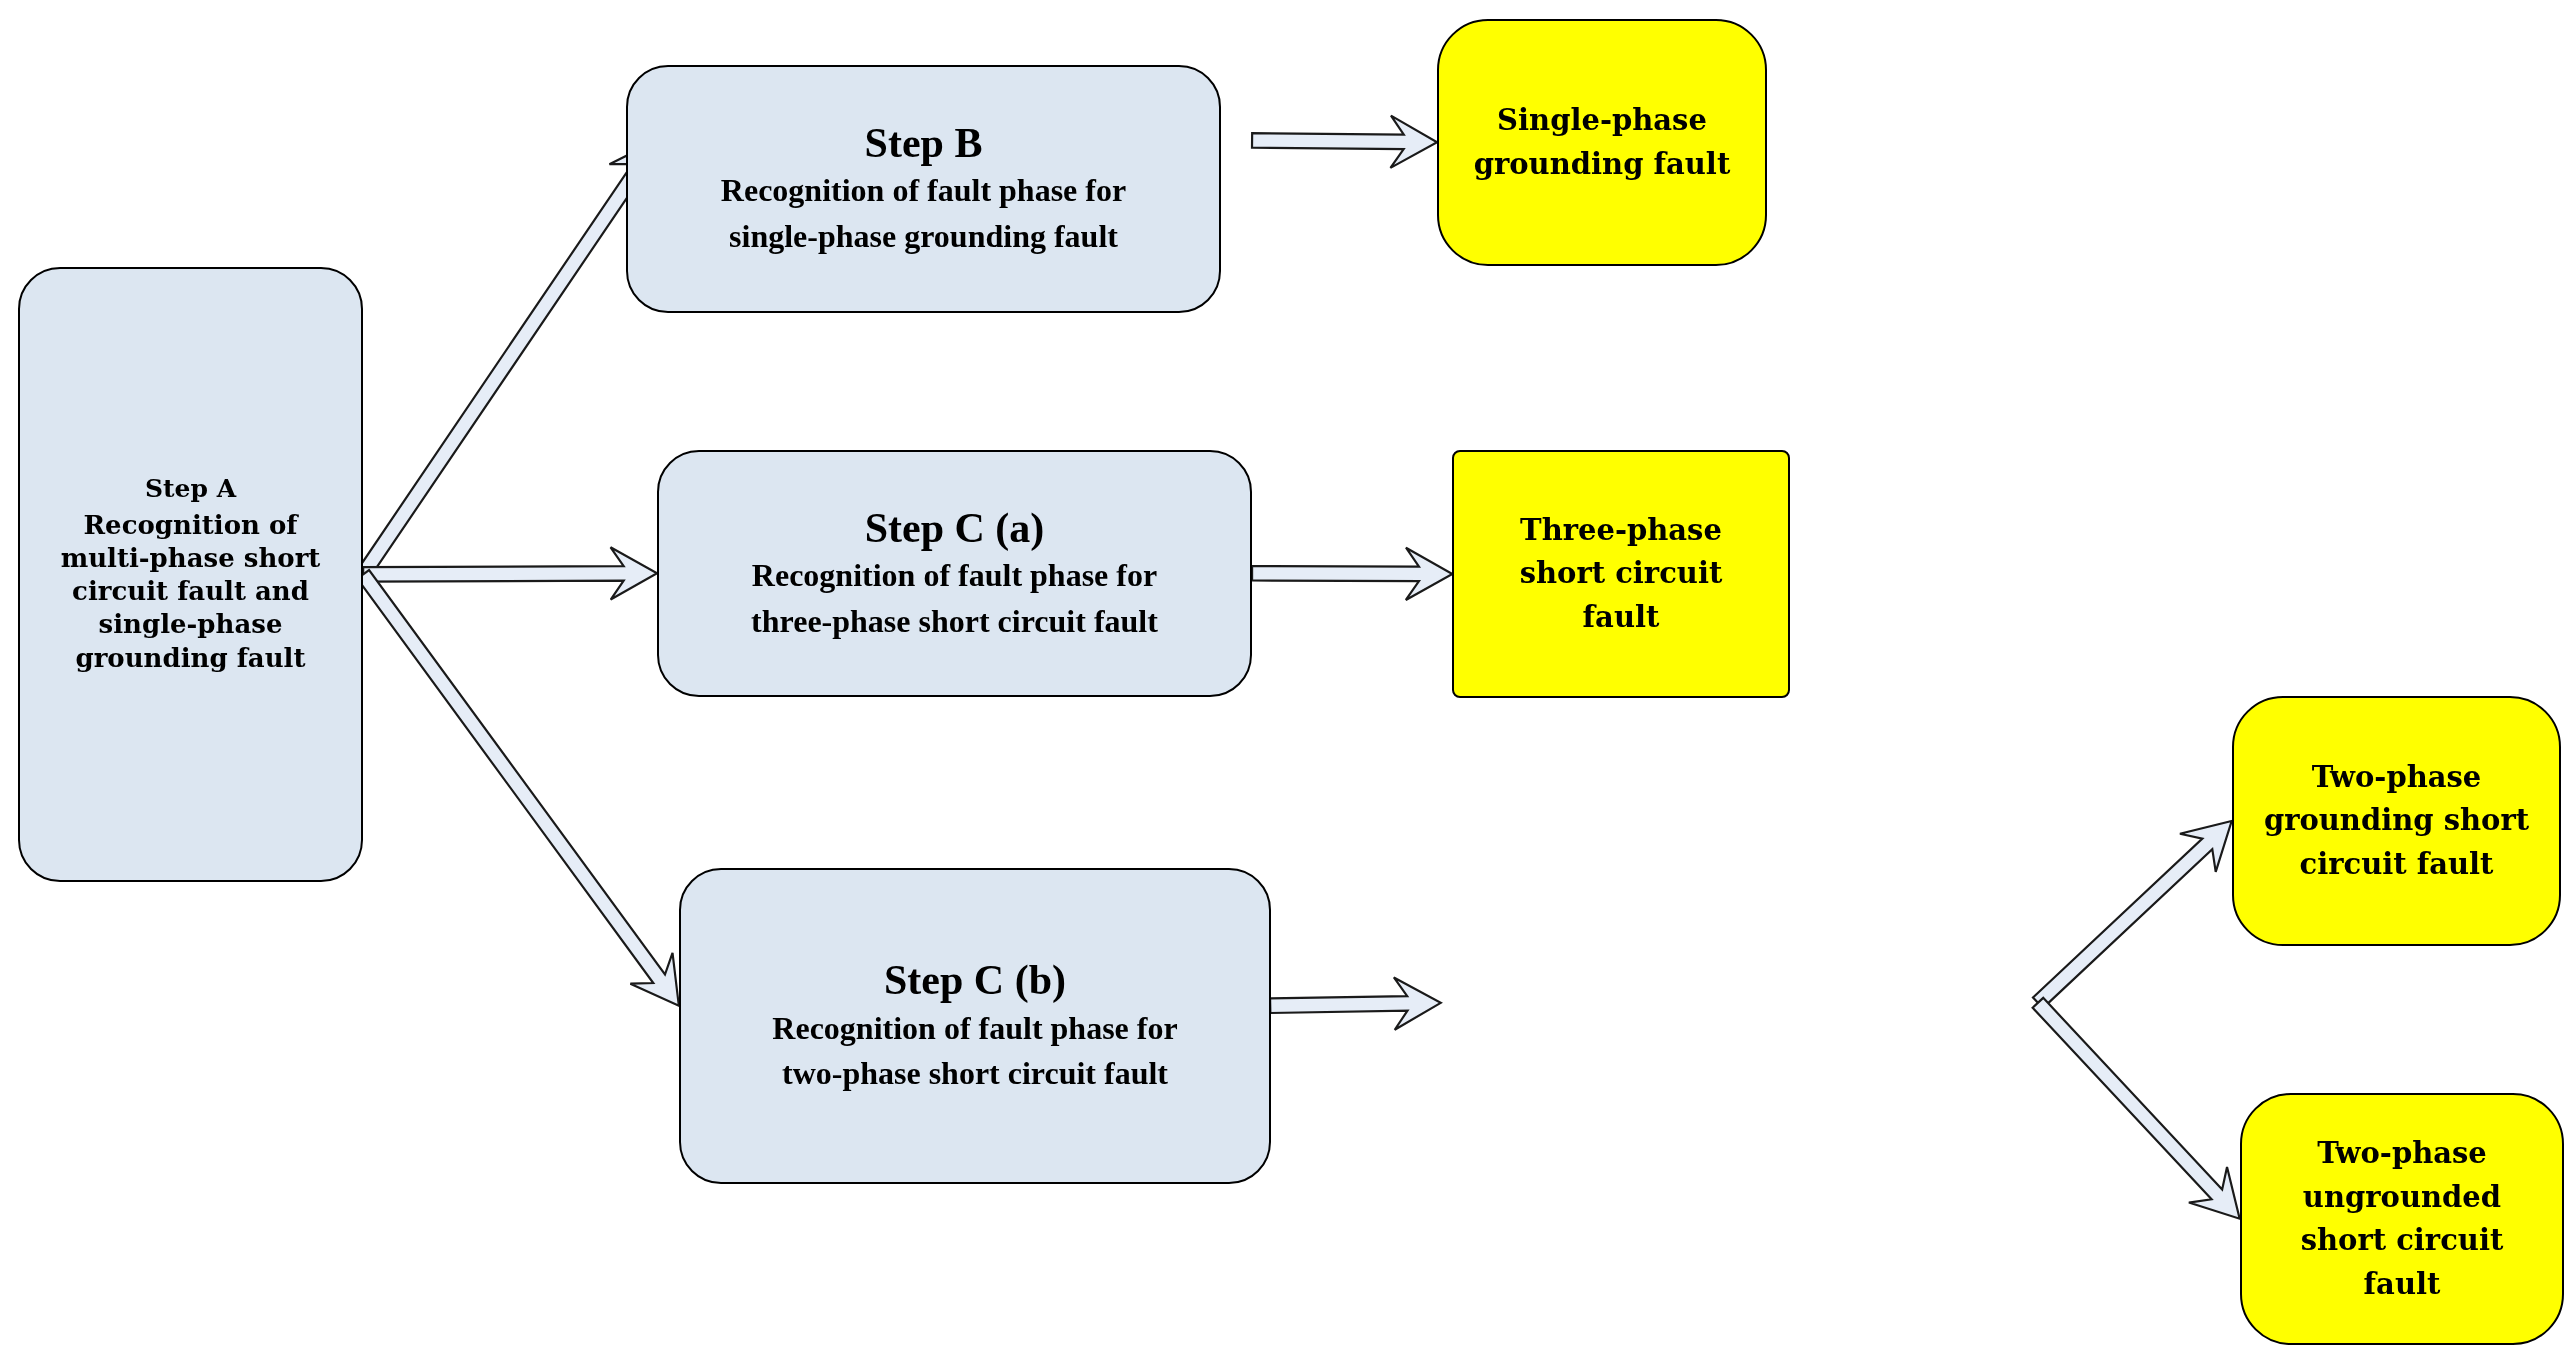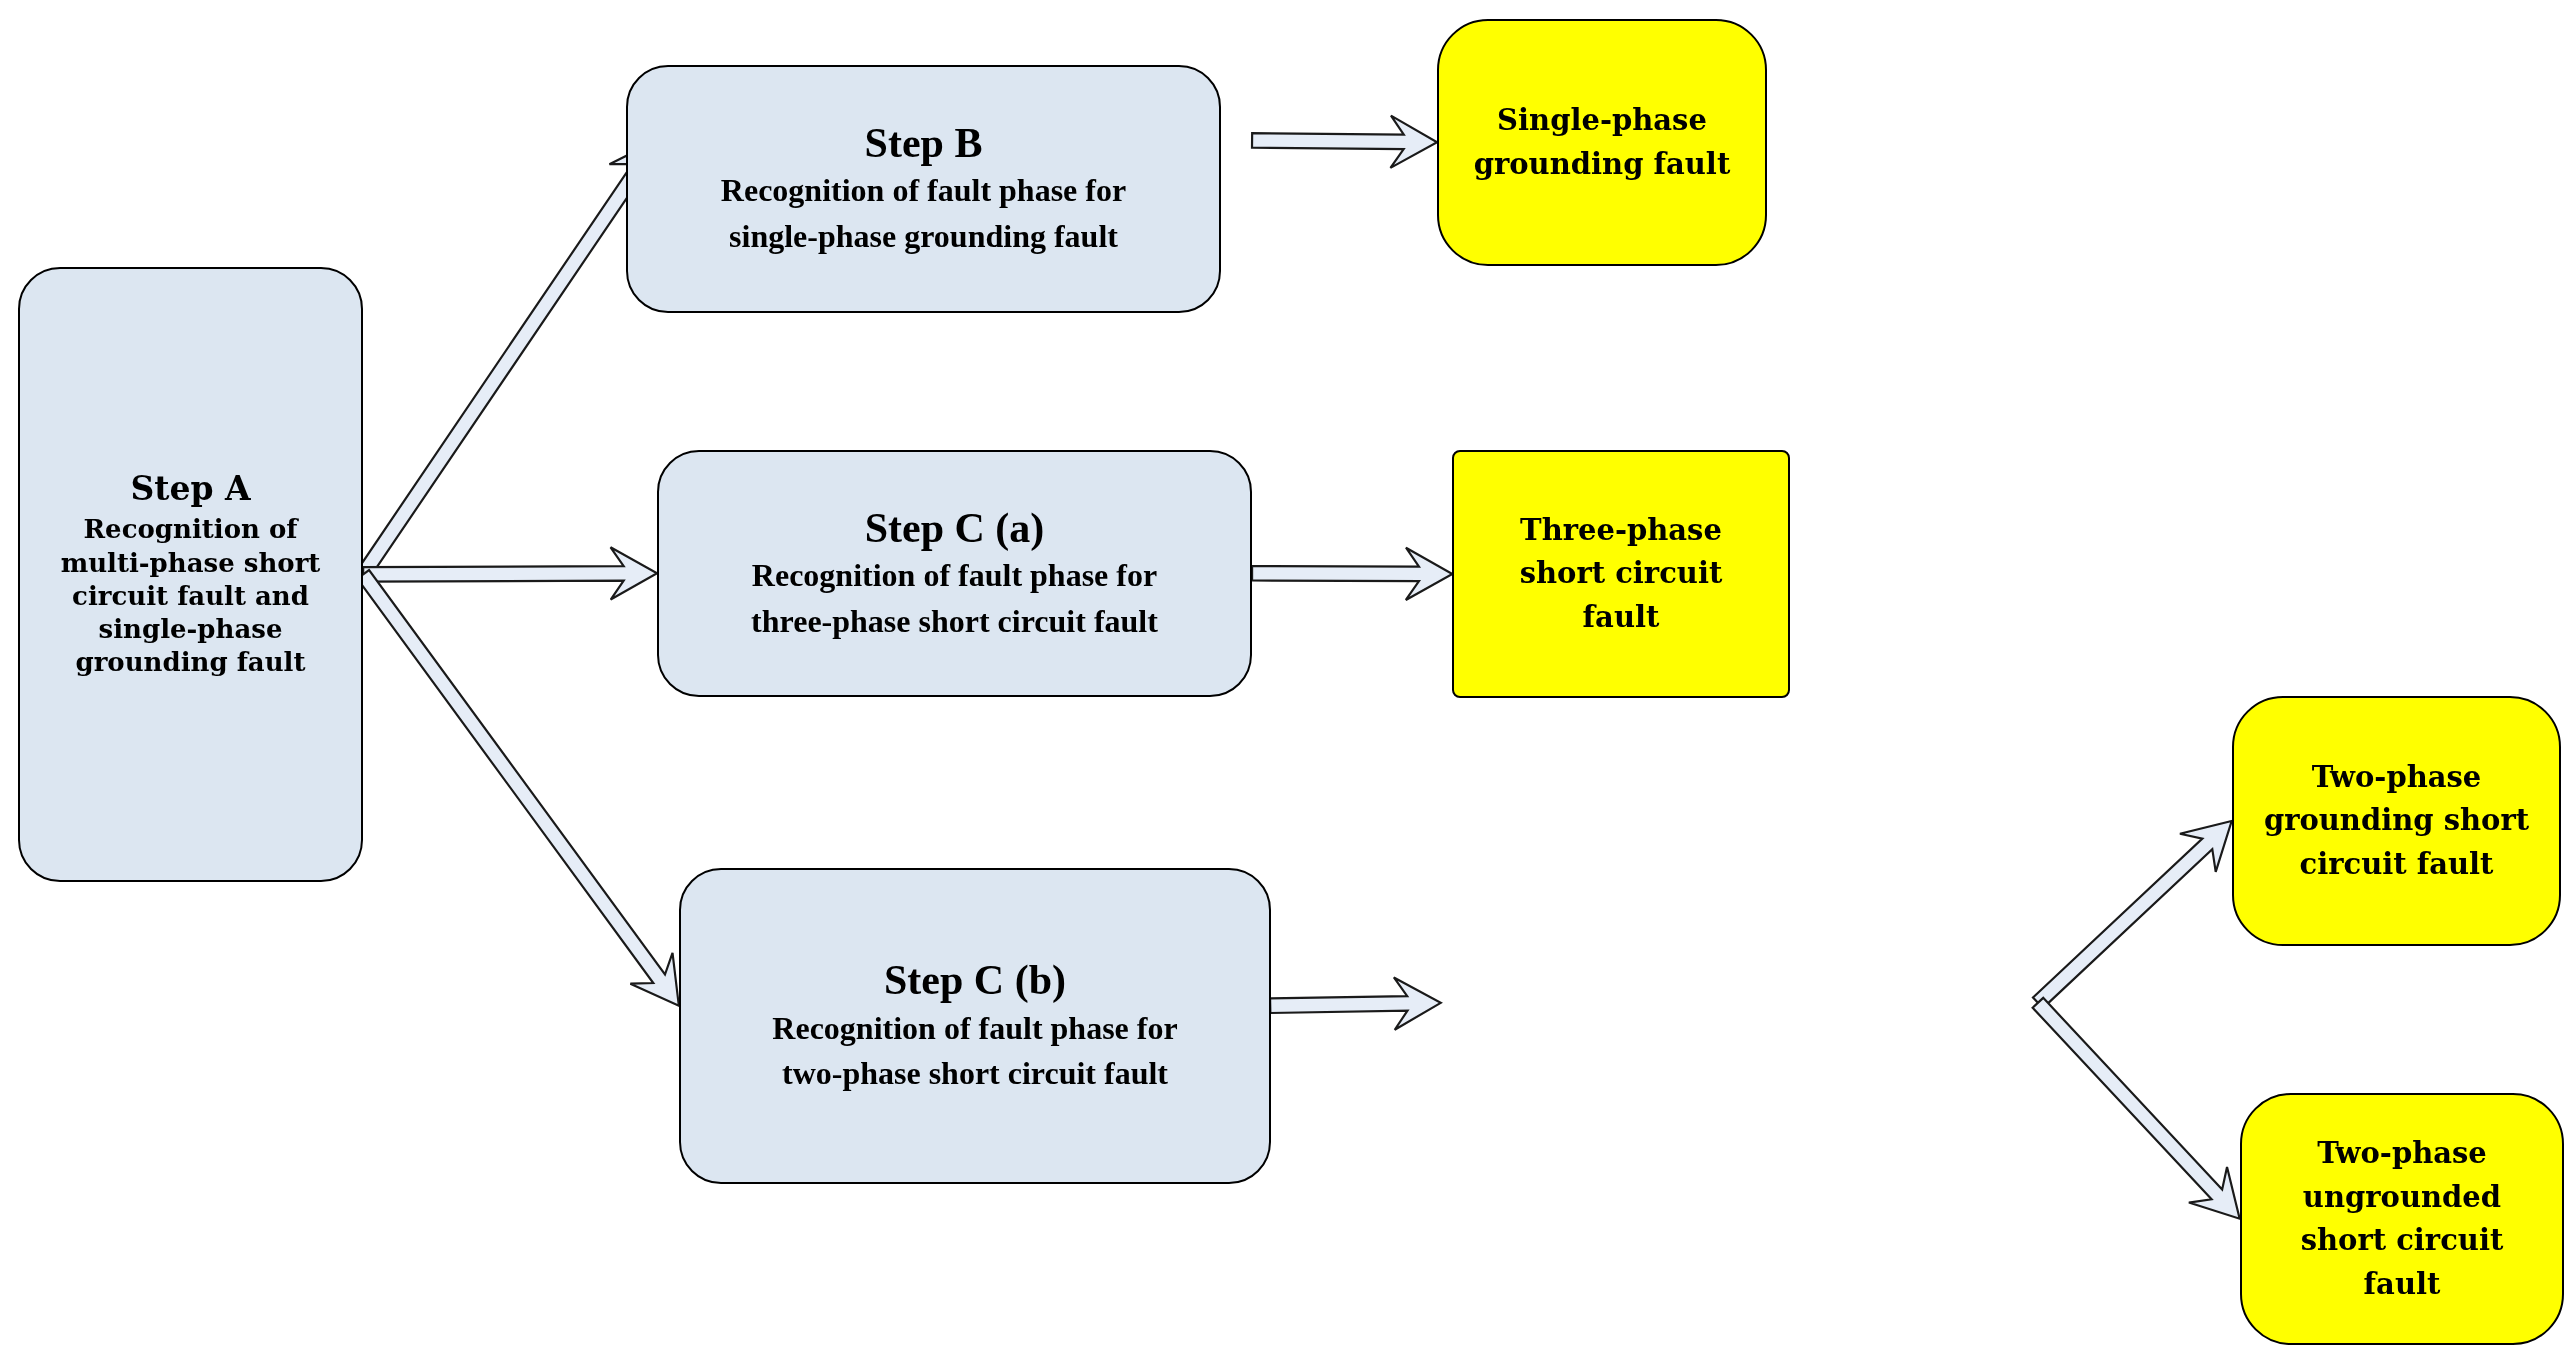--- a/index.html
+++ b/index.html
@@ -56,21 +56,21 @@
   }
   .box-body {
     display: block;
     white-space: pre-line;
   }
   
   #box-step-a {
     left: 18px; top: 267px; width: 345px; height: 615px;
     font-family: "DejaVu Serif", serif;
   }
-  #box-step-a .box-title { font-size: 33px; margin-bottom: 4.4px; }
+  #box-step-a .box-title { font-size: 25px; margin-bottom: 4.4px; }
   #box-step-a .box-body  { font-size: 26px; line-height: 1.28; text-align: center; }
 
   
   #box-step-b, #box-step-c-a, #box-step-c-b, #box-step-d {
     font-family: "Liberation Serif", serif;
   }
   #box-step-b   { left: 626px;  top: 16.7px;   width: 595px; height: 248px; margin-top: 48px; }
   #box-step-c-a { left: 657px;  top: 450px;  width: 595px; height: 247px; font-family: Liberation Serif, serif; }
   #box-step-c-b { left: 679px;  top: 868px; width: 592px; height: 316px; }
   #box-step-d   { left: 1441px; top: 878px; width: 597px; height: 250px; }

